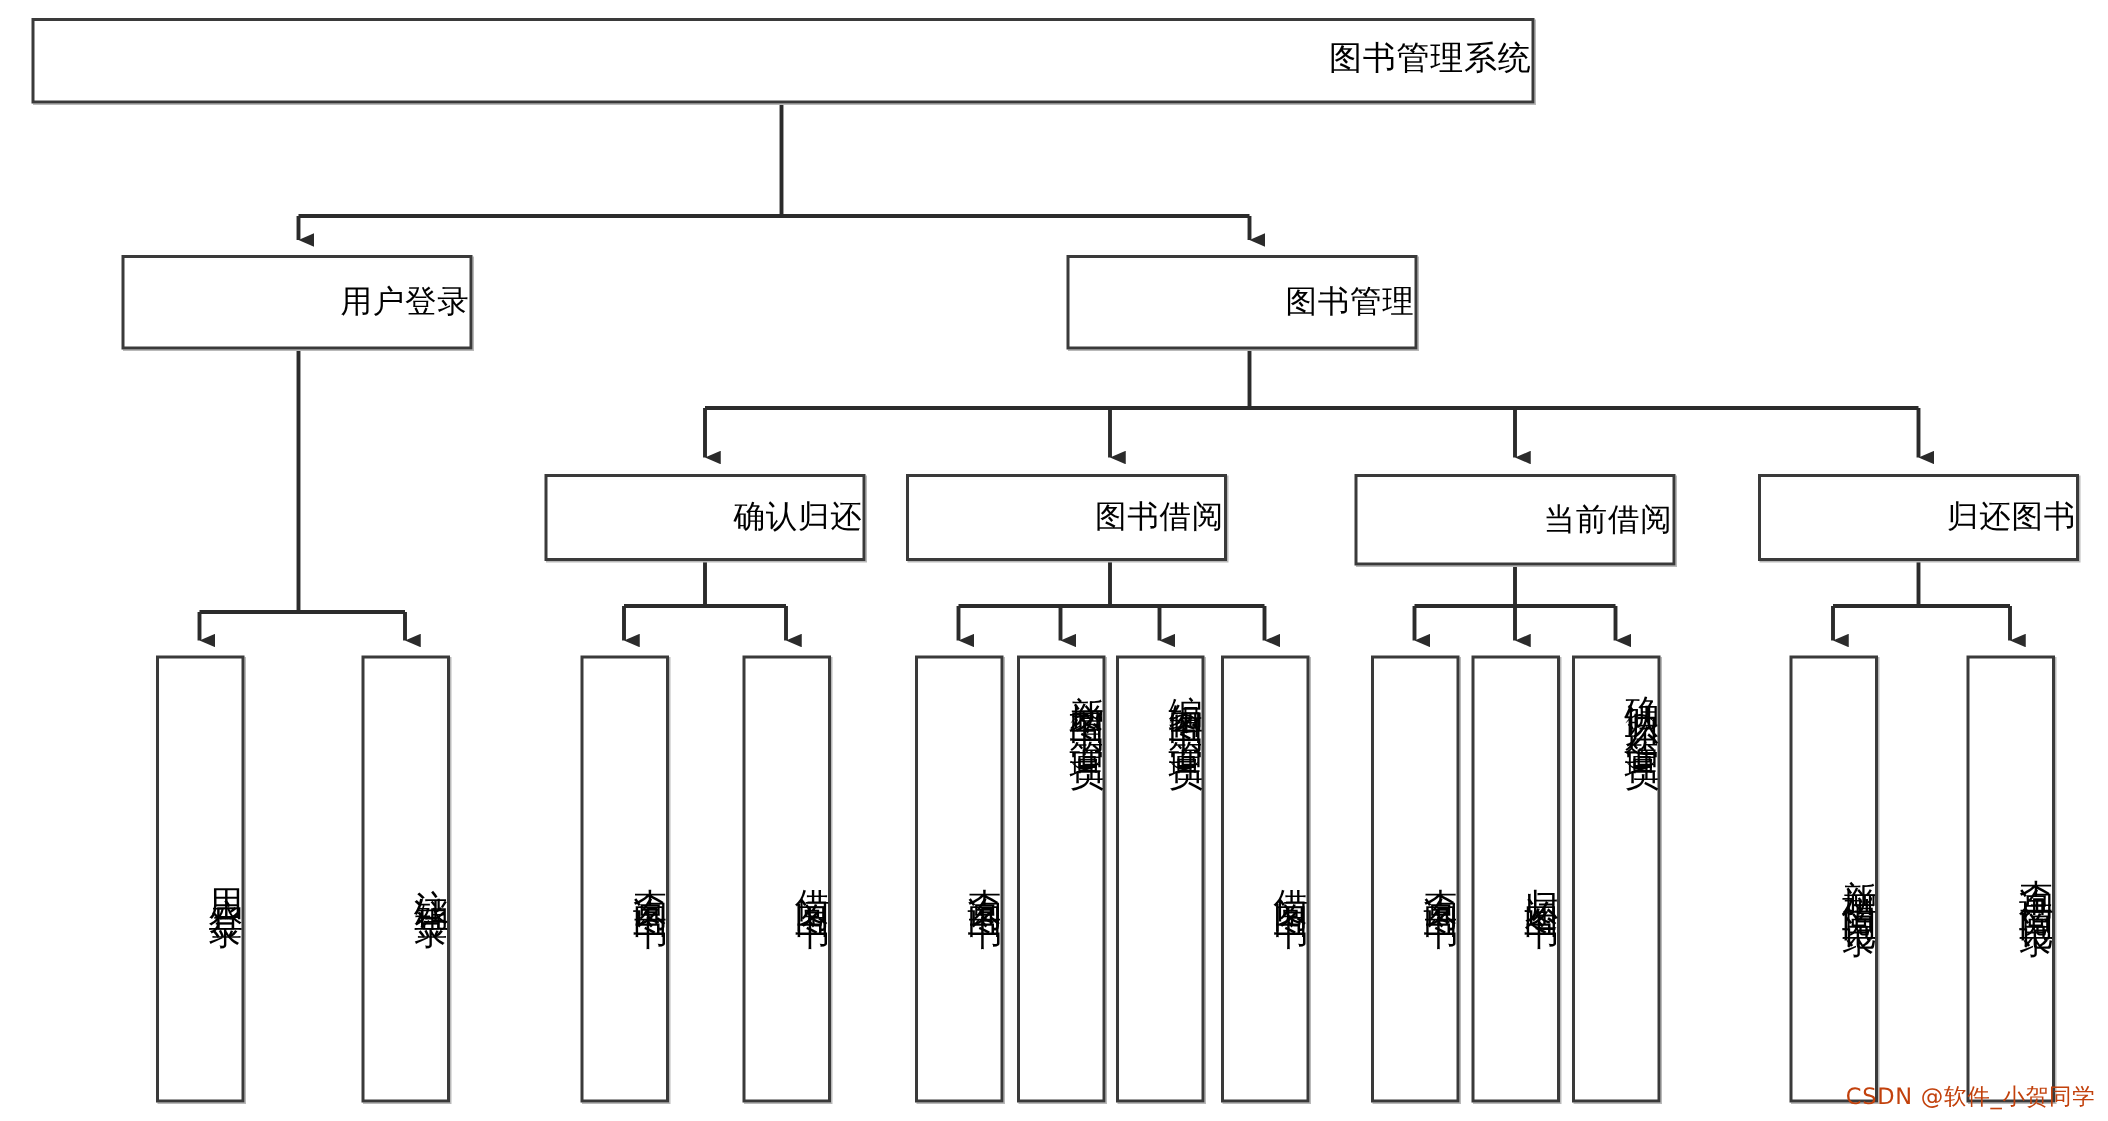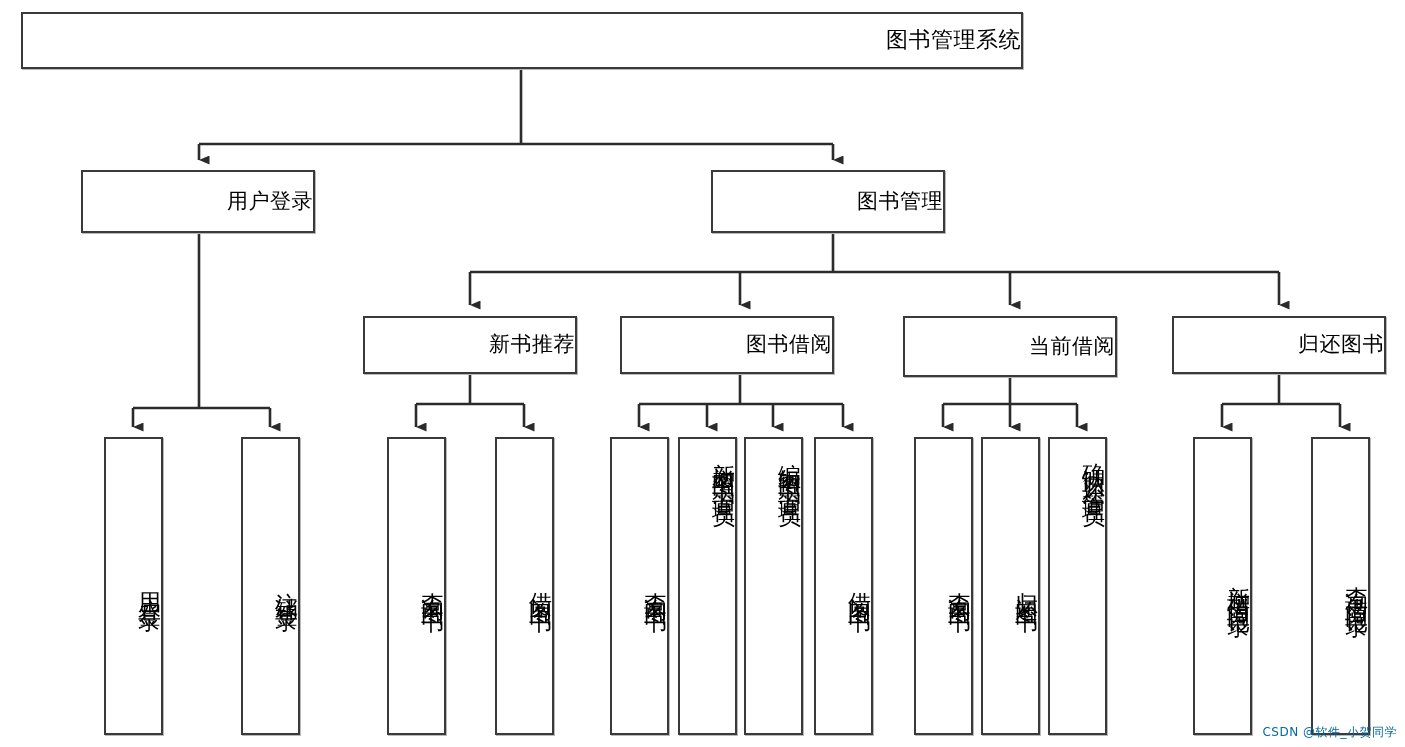--- a/index.html
+++ b/index.html
@@ -42,22 +42,22 @@
     font-size:23px;
     line-height:1.0;
     letter-spacing:6px;
     white-space:nowrap;
   }
   .node.v.center{align-items:center;padding-top:0;}
 
   #watermark{
     position:absolute;
     right:8px;bottom:6px;
-    font-size:12px;
-    color:#0369a1;
+    font-size:15px;
+    color:#c2410c;
     z-index:5;
     white-space:nowrap;
     letter-spacing:.5px;
   }
 </style>
 </head>
 <body>
 
 <div id="canvas">
 
@@ -118,24 +118,24 @@
 
   <div class="node h" style="left:81px;top:170px;width:234px;height:63px;">
     <span class="lbl">用户登录</span>
   </div>
 
   <div class="node h" style="left:711px;top:170px;width:234px;height:63px;">
     <span class="lbl">图书管理</span>
   </div>
 
   <div class="node h" style="left:363px;top:316px;width:214px;height:58px;">
-    <span class="lbl">新书推荐</span>
+    <span class="lbl">确认归还</span>
   </div>
 
-  <div class="node h" style="left:620px;top:316px;width:214px;height:58px;padding-left:13px;">
+  <div class="node h" style="left:604px;top:316px;width:214px;height:58px;padding-left:13px;">
     <span class="lbl">图书借阅</span>
   </div>
 
   <div class="node h" style="left:903px;top:316px;width:214px;height:61px;">
     <span class="lbl">当前借阅</span>
   </div>
 
   <div class="node h" style="left:1172px;top:316px;width:214px;height:58px;">
     <span class="lbl">归还图书</span>
   </div>

